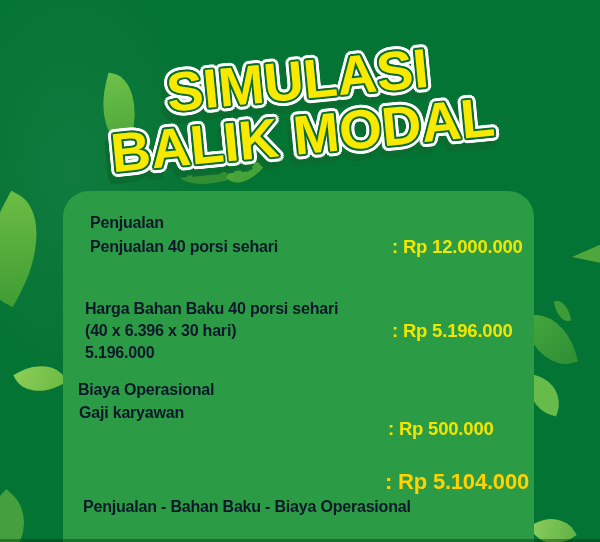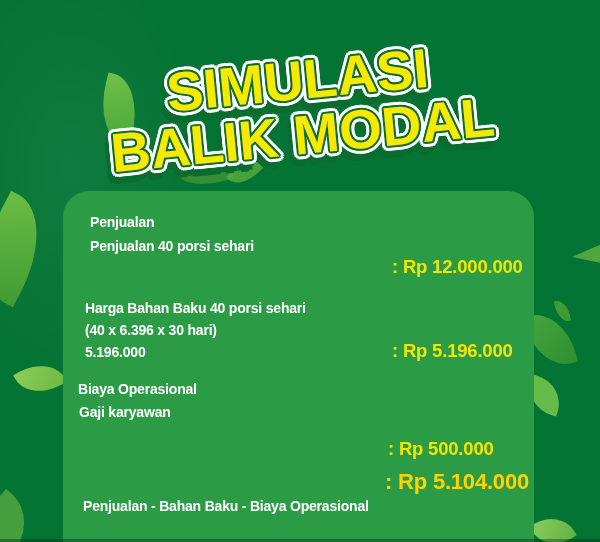--- a/index.html
+++ b/index.html
@@ -78,22 +78,22 @@
   }
   .l-fill{position:relative;z-index:4;color:var(--title-yellow,#f9e800);}
   
   .panel{
     position:absolute;left:63px;top:191px;width:471px;height:370px;
     background:var(--panel,#2b9c45);
     border-radius:26px 26px 0 0;
     z-index:4;
   }
   .row{position:absolute;white-space:nowrap;line-height:1;}
-  .wl{color:#ffffff;font-size:14px;letter-spacing:-.2px;}
-  .val{color:var(--value-yellow,#f2e600);font-size:18.5px;letter-spacing:-.2px;margin-top:20px;}
+  .wl{color:#0f172a;font-size:16px;letter-spacing:-.2px;}
+  .val{color:var(--value-yellow,#f2e600);font-size:18.5px;letter-spacing:-.2px;}
   .val-profit{color:var(--profit-yellow,#ffd200);font-size:22px;letter-spacing:-.2px;}
   .bottom-strip{
     position:absolute;left:0;right:0;bottom:0;height:3px;
     background:rgba(0,45,20,.4);z-index:6;
   }
 </style>
 </head>
 <body>
 
 <div class="page">

